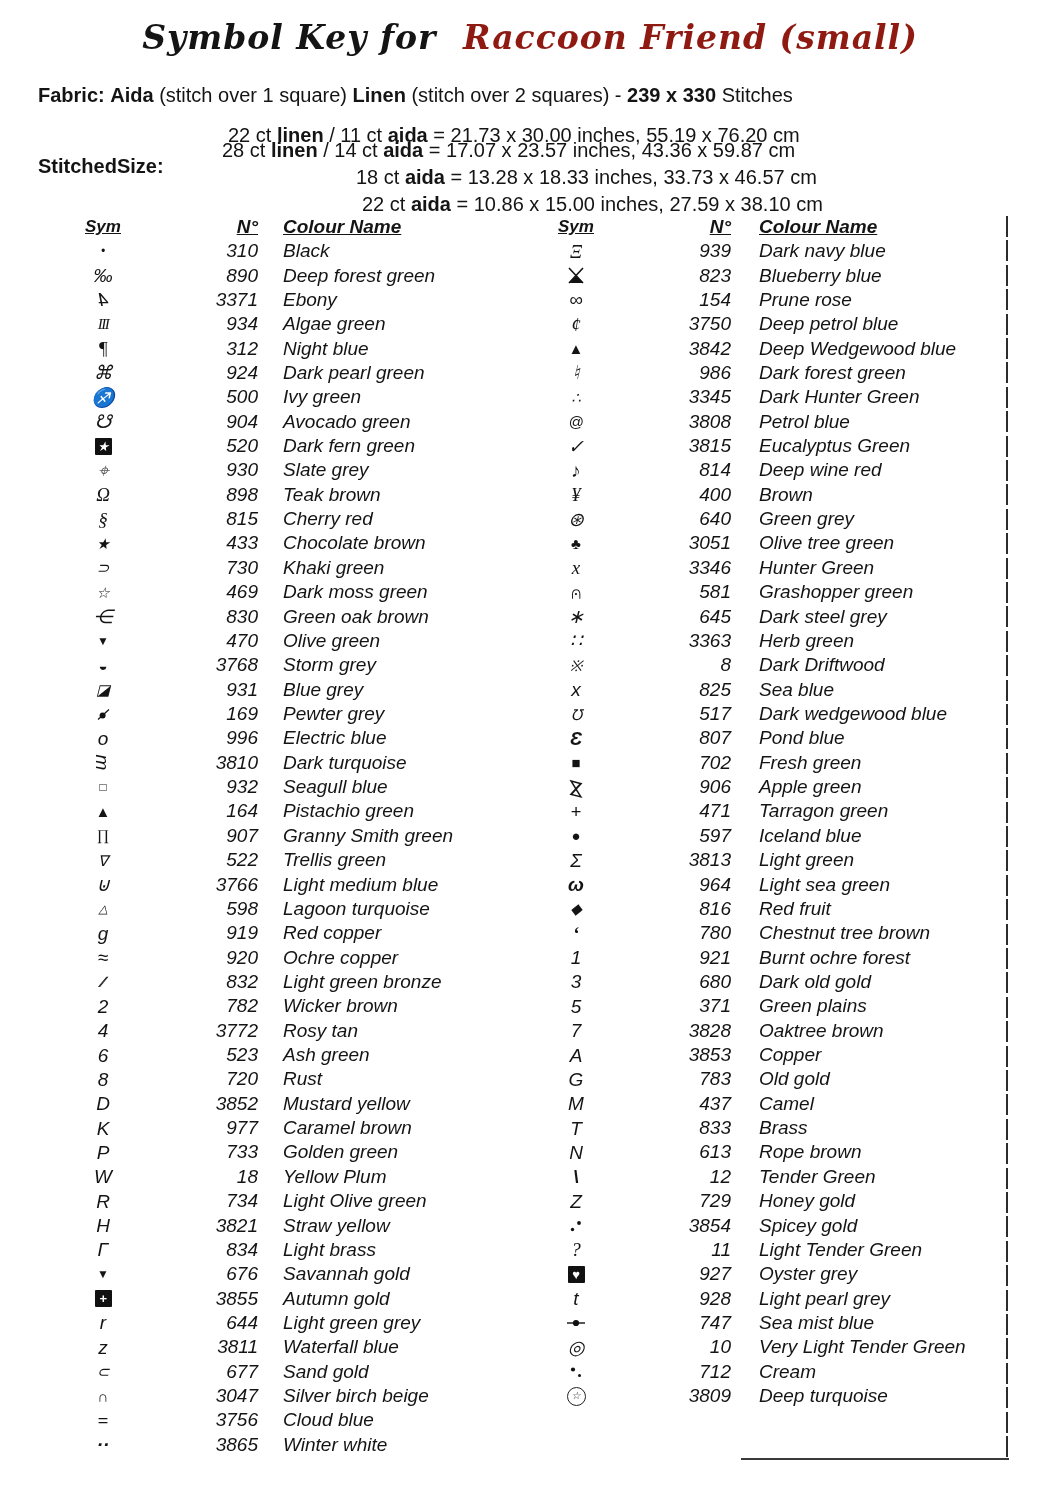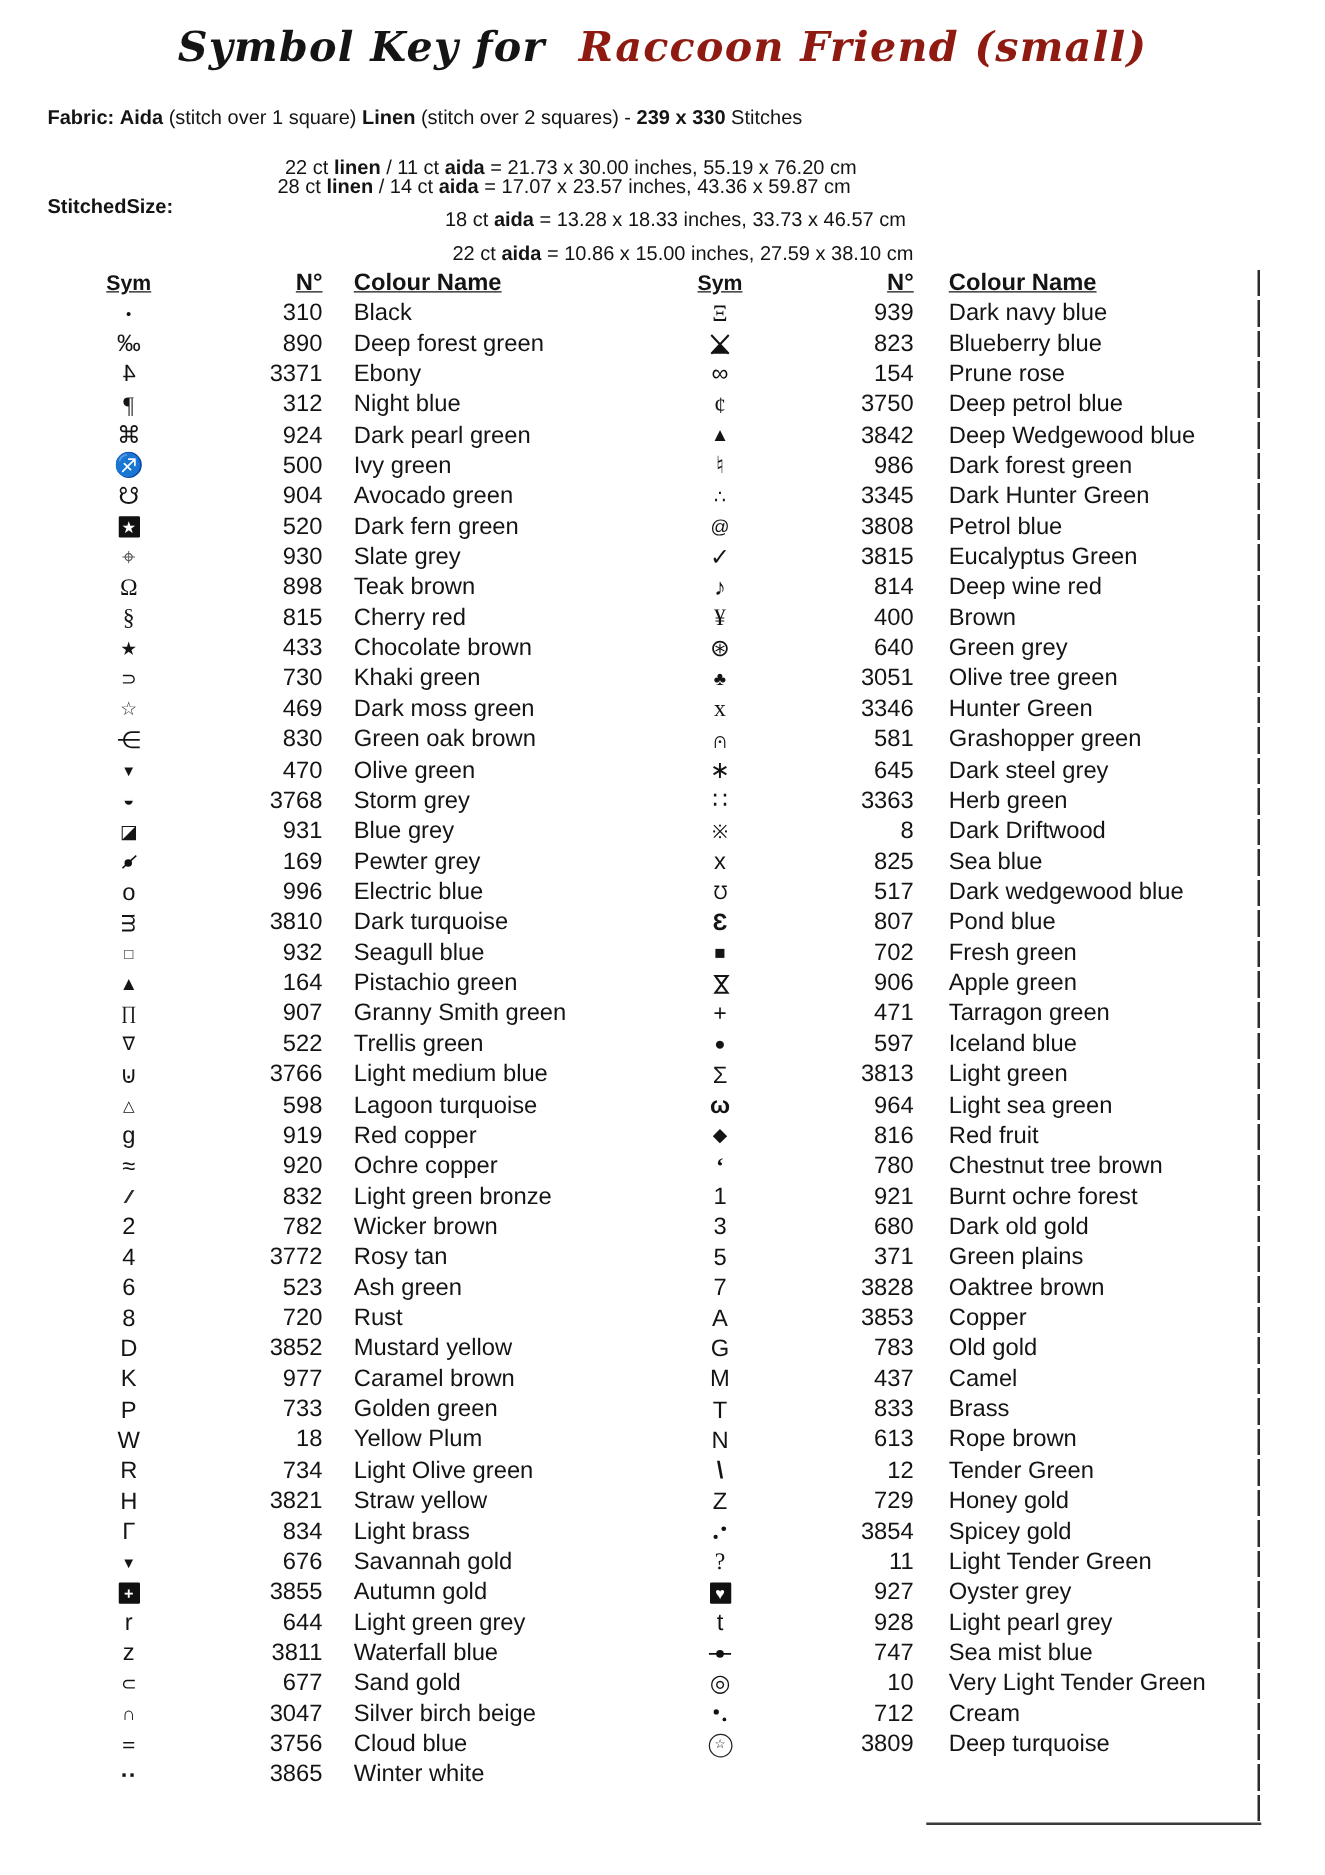--- a/index.html
+++ b/index.html
@@ -5,31 +5,31 @@
   html,body{margin:0;padding:0;background:#e8e8e8;}
   #page{position:relative;width:1060px;height:1500px;background:#ffffff;margin:0 auto;
         font-family:"Liberation Sans",sans-serif;color:#141414;overflow:hidden;}
 
   
   #title{position:absolute;top:18px;left:0;width:100%;text-align:center;
          font-family:"DejaVu Serif",serif;font-style:italic;font-weight:bold;
          font-size:33px;letter-spacing:1px;white-space:nowrap;}
   #title .t-red{margin-left:14px;}
 
-  .hline{position:absolute;font-size:16px;line-height:26px;white-space:nowrap;}
+  .hline{position:absolute;font-size:20px;line-height:26px;white-space:nowrap;}
   #fabric-line{left:38px;top:82px;}
   #size-label{left:38px;top:110px;font-weight:bold;margin-top:43px;}
   .size-line-0{left:228px;top:122px;}
   .size-line-1{left:222px;top:137px;}
   .size-line-2{left:356px;top:164px;}
   .size-line-3{left:362px;top:191px;}
   .bseg{font-weight:bold;}
 
   
-  .keycol{position:absolute;top:215px;}
+  .keycol{position:absolute;top:215px;font-style:italic;}
   #col-left{left:60px;width:447px;}
   #col-right{left:533px;width:477px;}
   .krow{display:flex;align-items:center;height:24.36px;}
   .hdr{height:24px;font-weight:bold;font-size:17px;}
   .hdr .cell-u{text-decoration:underline;}
   .c-sym{width:86px;display:flex;justify-content:center;align-items:center;}
   .c-no{width:112px;text-align:right;font-size:19px;}
   .c-name{padding-left:25px;font-size:19px;white-space:nowrap;}
   #col-right .c-name{padding-left:28px;}
 
@@ -100,20 +100,27 @@
       </div>
       <div class="krow">
         <span class="c-sym">
           <span class="sym flipx">4</span>
         </span>
         <span class="c-no">3371</span>
         <span class="c-name">Ebony</span>
       </div>
       <div class="krow">
         <span class="c-sym">
+          <span class="sym serif cond sm">III</span>
+        </span>
+        <span class="c-no">934</span>
+        <span class="c-name">Algae green</span>
+      </div>
+      <div class="krow">
+        <span class="c-sym">
           <span class="sym serif">¶</span>
         </span>
         <span class="c-no">312</span>
         <span class="c-name">Night blue</span>
       </div>
       <div class="krow">
         <span class="c-sym">
           <span class="sym">⌘</span>
         </span>
         <span class="c-no">924</span>

